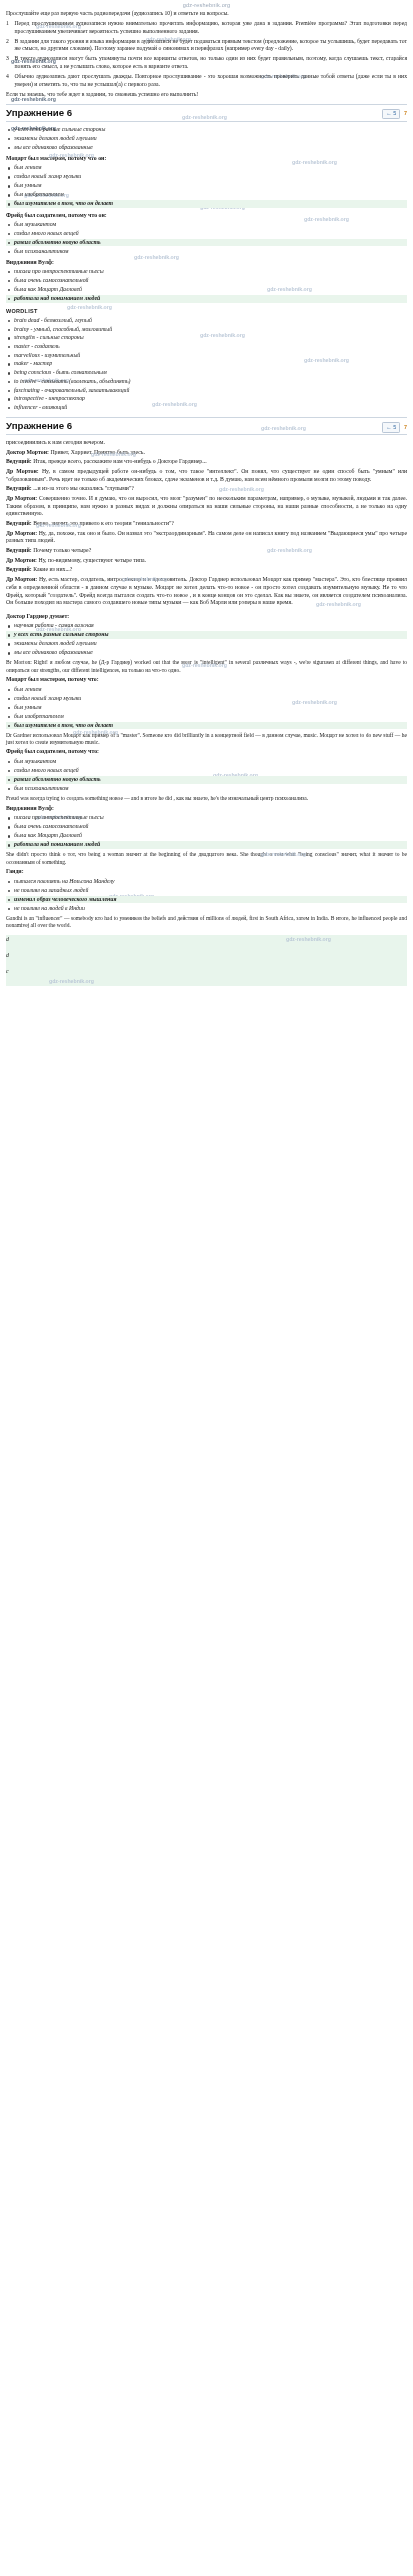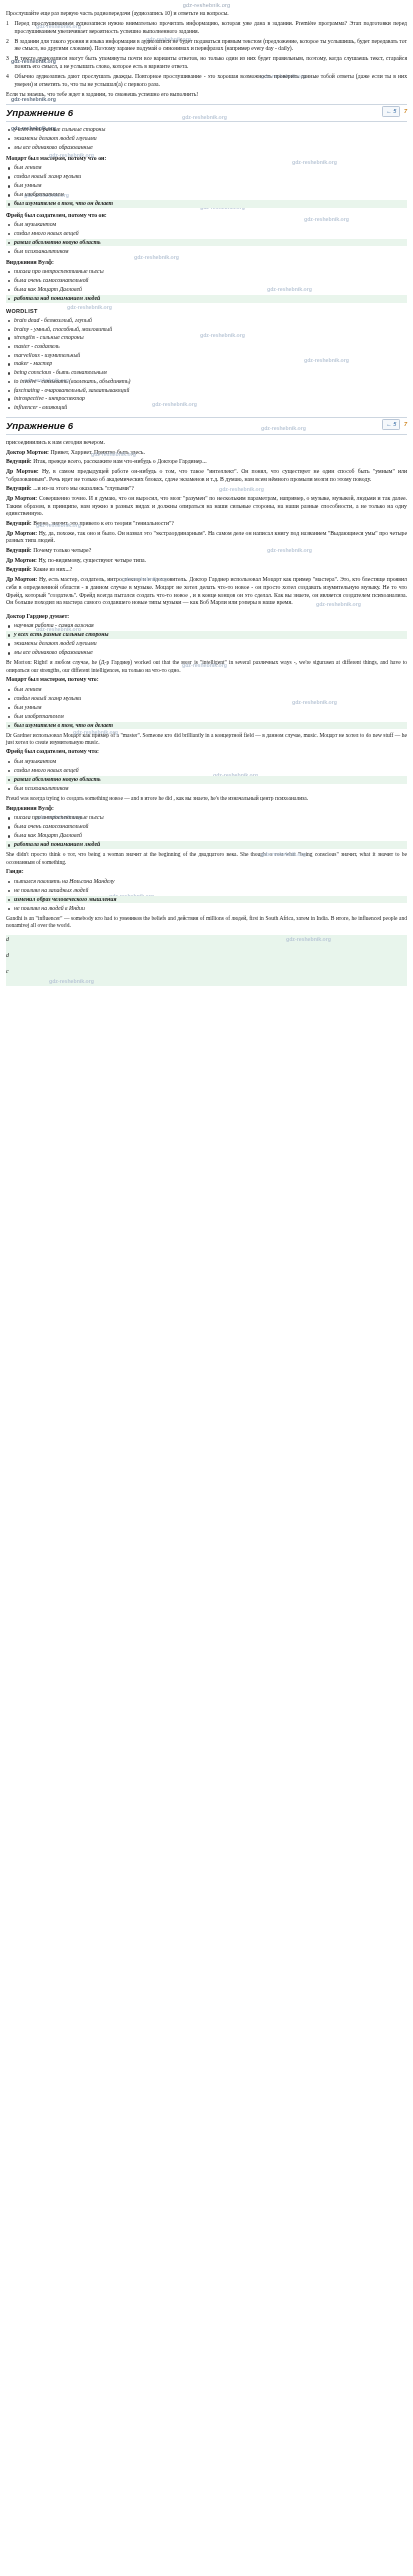--- a/index.html
+++ b/index.html
@@ -35,26 +35,25 @@
 
   
   .intro { font-size: 5.7px; }
   .intro .lead { margin-bottom: 2.4px; }
   .numlist { margin: 0; padding: 0; list-style: none; }
   .numlist > li { position: relative; padding-left: 8.5px; margin-bottom: 2.4px; text-align: justify; }
   .numlist > li .n { position: absolute; left: 0; top: 0; }
 
   
   .ex-head {
-    display: flex; align-items: flex-start; justify-content: space-between;
+    display: flex; align-items: flex-end; justify-content: space-between;
     border-top: 0.6px solid #cdd6e0;
     border-bottom: 0.6px solid #cdd6e0;
     padding: 1.8px 0 1.8px 0;
     margin: 4.9px 0 3.6px 0;
-    font-style: italic;
   }
   .ex-title { font-family: "Liberation Sans", sans-serif; font-size: 9.7px; font-weight: 700; color:#111; }
   .ex-nav { display:flex; align-items:center; gap:3.6px; font-family:"Liberation Sans", sans-serif; font-size:5.5px; color:#3a6ea5; }
   .ex-nav .arrowbox { border:0.6px solid #b9c6d6; border-radius:1.2px; padding:0.6px 3px; color:#3a6ea5; background:#f5f8fb; }
   .ex-nav .num { color:#d08a2a; font-weight:700; }
 
   
   .blist { margin:0 0 2.4px 0; padding:0; list-style:none; }
   .blist li { position: relative; padding-left: 8px; margin-bottom: 1.2px; }
   .blist li:before {

